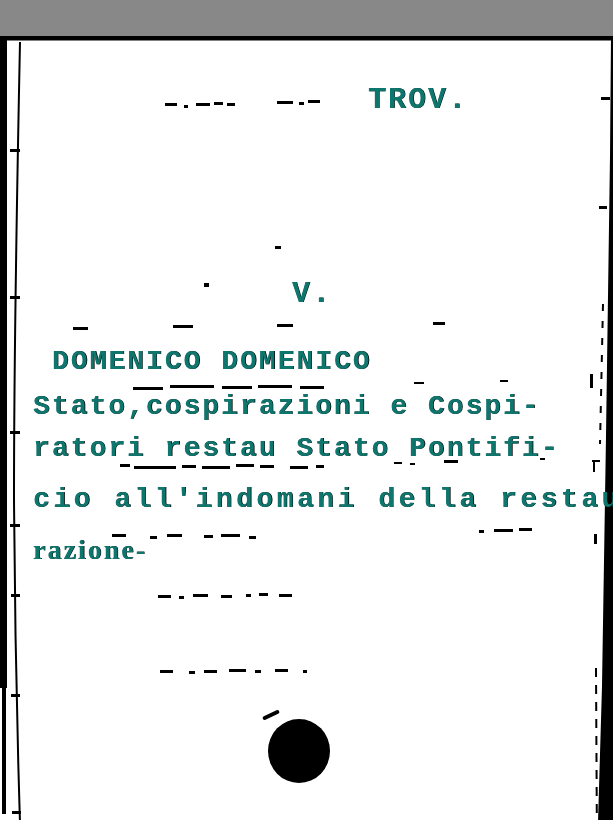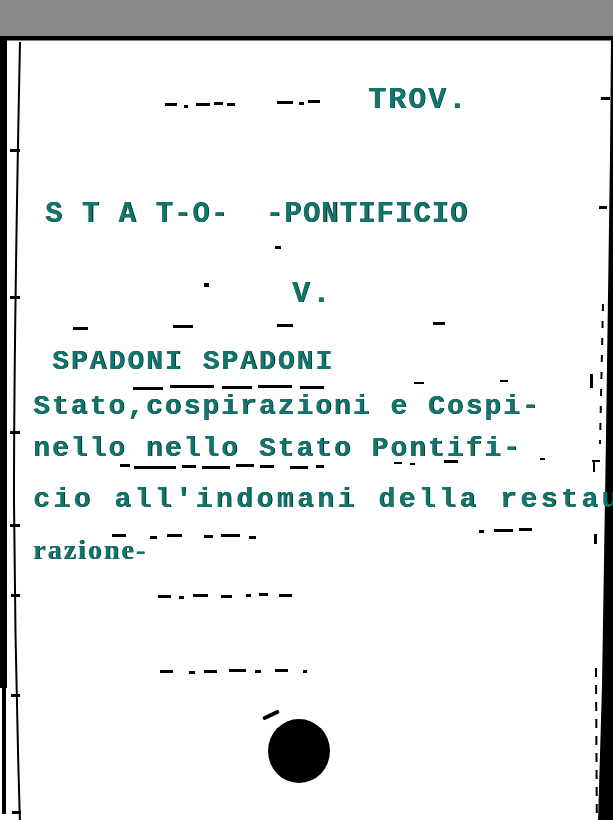--- a/index.html
+++ b/index.html
@@ -39,29 +39,28 @@
     <rect x="0" y="0" width="7" height="652" fill="#000"></rect>
     <rect x="2" y="650" width="4" height="128" fill="#000"></rect>
     <path d="M20,6 Q14,300 14,460 Q15,640 21,818" stroke="#000" stroke-width="2" fill="none"></path>
     <polygon points="611,0 613,0 613,820 597,820 602,650 606,400 610,120" fill="#000"></polygon>
     <line x1="603" y1="268" x2="600" y2="408" stroke="#000" stroke-width="2" stroke-dasharray="7 10"></line>
     <line x1="596" y1="632" x2="597" y2="818" stroke="#000" stroke-width="2" stroke-dasharray="9 8"></line>
   </svg>
 
   <div class="tl" style="left:368px;top:49px;font-size:30px;">TROV.</div>
 
-  <div class="tl" style="left:45px;top:164px;font-size:29px;letter-spacing:1px;">S T A T-O-  -PONTIFICIO</div>
 
   <div class="tl" style="left:292px;top:243px;font-size:30px;">V.</div>
 
-  <div class="tl" style="left:52px;top:312px;">SPADONI SPADONI</div>
+  <div class="tl" style="left:52px;top:312px;">DOMENICO DOMENICO</div>
 
   <div class="tl" style="left:33px;top:357px;">Stato,cospirazioni e Cospi-</div>
 
-  <div class="tl" style="left:33px;top:399px;">nello nello Stato Pontifi-</div>
+  <div class="tl" style="left:33px;top:399px;">ratori restau Stato Pontifi-</div>
 
   <div class="tl" style="left:33px;top:450px;letter-spacing:3.5px;">cio all'indomani della restau</div>
 
   <div class="tl" style="left:33px;top:500px;font-family:Liberation Serif, serif;">razione-</div>
 
   <div class="flick"></div>
   <div class="hole"></div>
 
   <div class="corner2">2</div>
 

